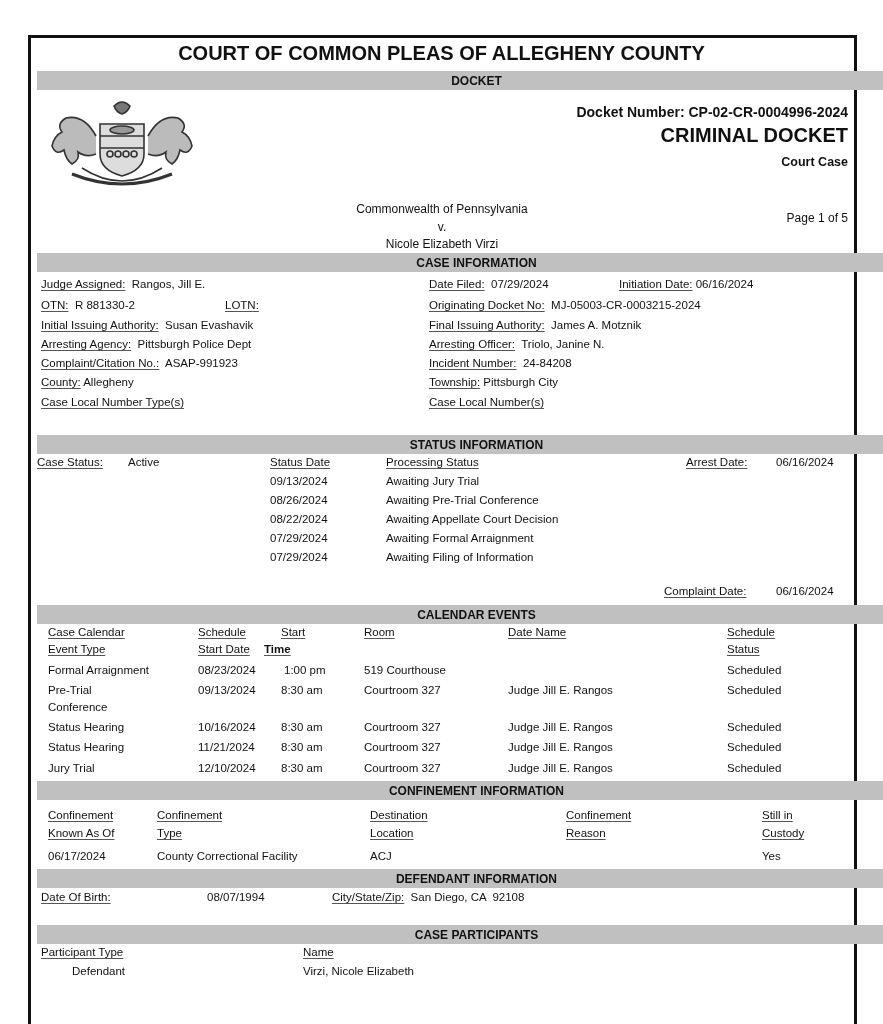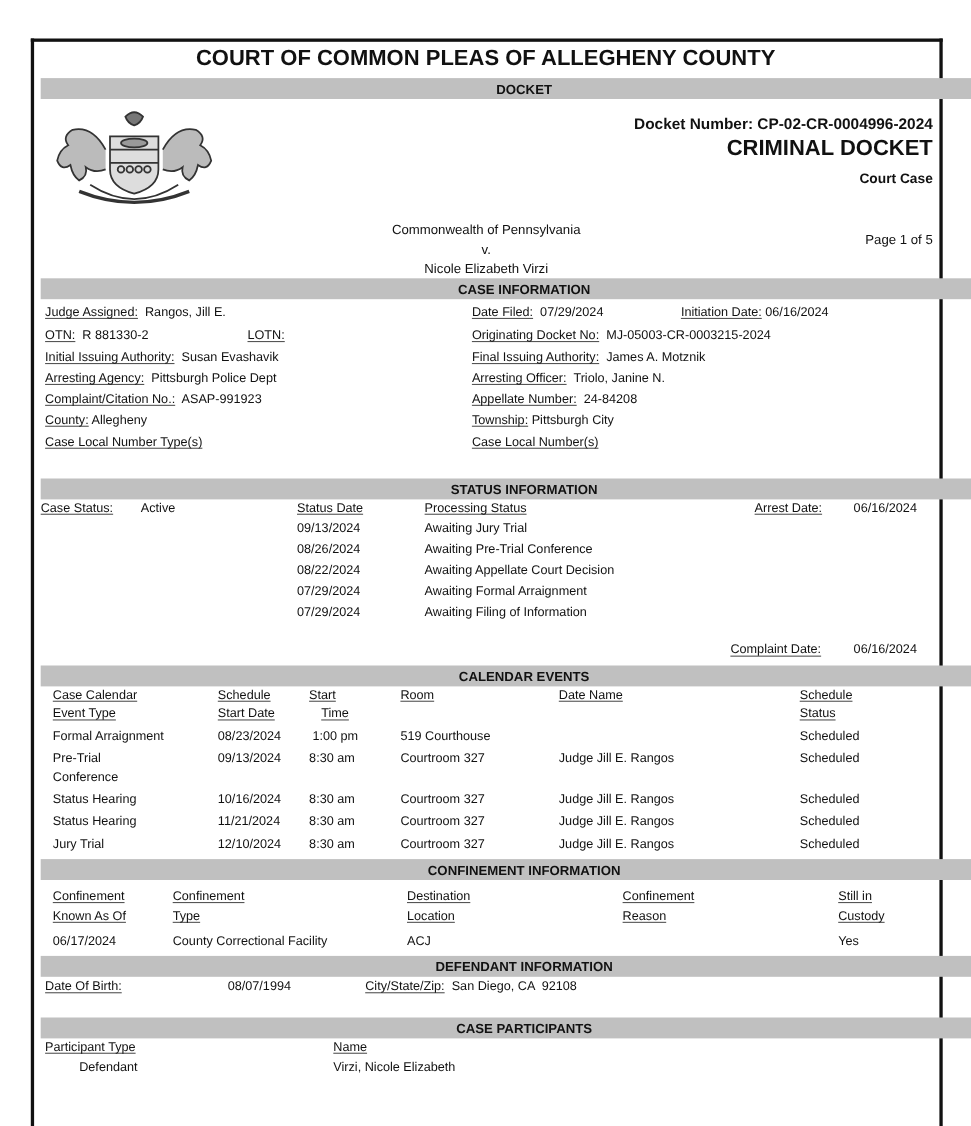--- a/index.html
+++ b/index.html
@@ -104,21 +104,21 @@
   </div>
   <div class="abs" style="left:429px; top:319px;">
     <span class="u">Final Issuing Authority:</span>&nbsp;
     <span>James A. Motznik</span>
   </div>
   <div class="abs" style="left:429px; top:338px;">
     <span class="u">Arresting Officer:</span>&nbsp;
     <span>Triolo, Janine N.</span>
   </div>
   <div class="abs" style="left:429px; top:357px;">
-    <span class="u">Appellate Number:</span>&nbsp;
+    <span class="u">Incident Number:</span>&nbsp;
     <span>24-84208</span>
   </div>
   <div class="abs" style="left:429px; top:376px;">
     <span class="u">Township:</span>
     <span>Pittsburgh City</span>
   </div>
   <div class="abs u" style="left:429px; top:396px;">Case Local Number(s)</div>
 </div>
 
 <div class="bar" style="top:435px;">STATUS INFORMATION</div>
@@ -144,21 +144,21 @@
 <div class="abs u" style="left:664px; top:585px;">Complaint Date:</div>
 <div class="abs" style="left:776px; top:585px;">06/16/2024</div>
 
 <div class="bar" style="top:605px;">CALENDAR EVENTS</div>
 <div>
   <div class="abs u" style="left:48px; top:626px;">Case Calendar</div>
   <div class="abs u" style="left:48px; top:643px;">Event Type</div>
   <div class="abs u" style="left:198px; top:626px;">Schedule</div>
   <div class="abs u" style="left:198px; top:643px;">Start Date</div>
   <div class="abs u" style="left:281px; top:626px;">Start</div>
-  <div class="abs u" style="left:292px; top:643px;">Time</div>
+  <div class="abs u" style="left:264px; top:643px;font-weight:bold;">Time</div>
   <div class="abs u" style="left:364px; top:626px;">Room</div>
   <div class="abs u" style="left:508px; top:626px;">Date Name</div>
   <div class="abs u" style="left:727px; top:626px;">Schedule</div>
   <div class="abs u" style="left:727px; top:643px;">Status</div>
 </div>
 
 <div>
   <div class="abs" style="left:48px; top:664px;">Formal Arraignment</div>
   <div class="abs" style="left:198px; top:664px;">08/23/2024</div>
   <div class="abs" style="left:284px; top:664px;">1:00 pm</div>

